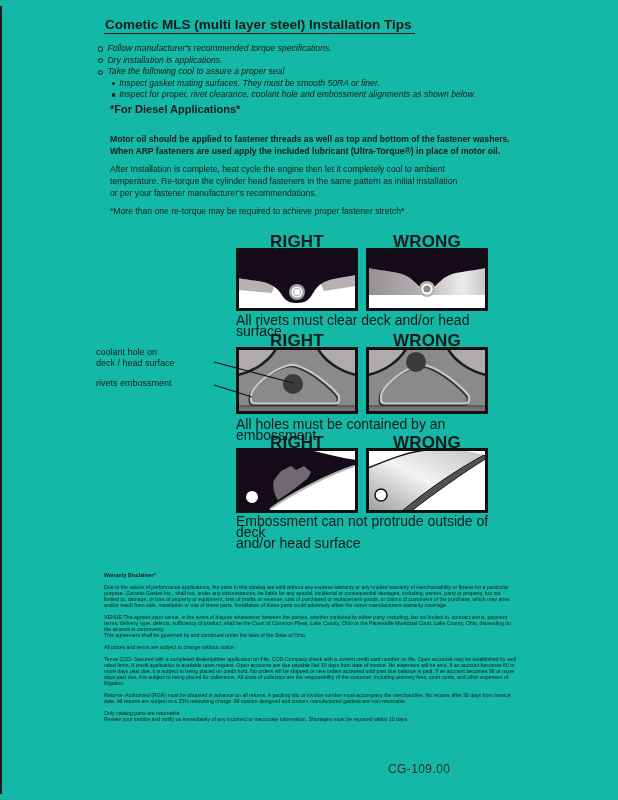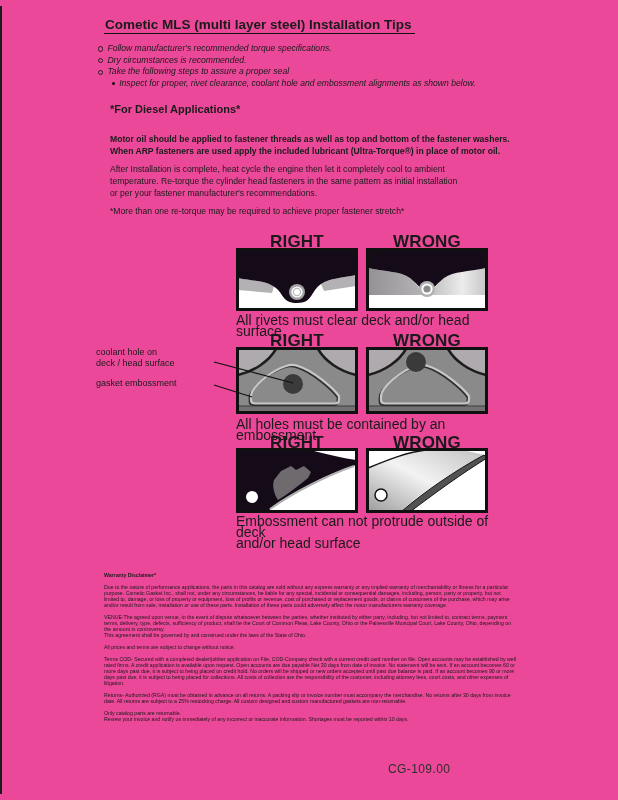--- a/index.html
+++ b/index.html
@@ -1,16 +1,16 @@
 <!DOCTYPE html>
 <html><head>
 <meta charset="utf-8">
 <style>
   html,body{margin:0;padding:0;background:#ffffff;}
-  .page{position:relative;width:618px;height:800px;background:#ec4899;overflow:hidden;
+  .page{position:relative;width:618px;height:800px;background:#14b8a6;overflow:hidden;
         font-family:"Liberation Sans", sans-serif;color:#1a1a1a;}
   .scan-edge{position:absolute;left:0;top:6px;width:2px;height:788px;background:#1c1c1c;}
   .title{position:absolute;left:104px;top:17px;font-size:13.5px;font-weight:bold;
          border-bottom:1.6px solid #111;padding:0 3px 1px 1px;white-space:nowrap;}
   .bullets{position:absolute;left:98px;top:43px;font-size:8.6px;font-style:italic;}
   .bullet{display:flex;line-height:11.6px;}
   .bullet .mk{flex:0 0 auto;width:3.4px;height:3.4px;border:0.9px solid #222;border-radius:50%;
               margin:3.4px 4px 0 0;}
   .bullet.sub{margin-left:14px;}
   .bullet.sub .mk{width:3.2px;height:3.2px;border:none;background:#111;margin-top:4px;}
@@ -39,25 +39,29 @@
 
   <div class="title">Cometic MLS (multi layer steel) Installation Tips</div>
 
   <div class="bullets">
     <div class="bullet">
       <span class="mk"></span>
       <span>Follow manufacturer's recommended torque specifications.</span>
     </div>
     <div class="bullet">
       <span class="mk"></span>
-      <span>Dry circumstances is recommended.</span>
+      <span>Dry installation is applications.</span>
     </div>
     <div class="bullet">
       <span class="mk"></span>
-      <span>Take the following steps to assure a proper seal</span>
+      <span>Take the following cool to assure a proper seal</span>
+    </div>
+    <div class="bullet sub">
+      <span class="mk"></span>
+      <span>Inspect gasket mating surfaces.  They must be smooth 50RA or finer.</span>
     </div>
     <div class="bullet sub">
       <span class="mk"></span>
       <span>Inspect for proper, rivet clearance, coolant hole and embossment alignments as shown below.</span>
     </div>
   </div>
 
   <div class="h-diesel">*For Diesel Applications*</div>
   <div class="para p1">Motor oil should be applied to fastener threads as well as top and bottom of the fastener washers.
 When ARP fasteners are used apply the included lubricant (Ultra-Torque®) in place of motor oil.</div>
@@ -103,21 +107,21 @@
     </svg>
   </div>
 
   <div class="caption" style="top:315px;">All rivets must clear deck and/or head surface.</div>
 
   <div class="dg-label" style="left:236px;top:331px;">RIGHT</div>
   <div class="dg-label" style="left:366px;top:331px;">WRONG</div>
 
   <div class="callout" style="top:347px;">coolant hole on
 deck / head surface</div>
-  <div class="callout" style="top:378px;">gasket embossment</div>
+  <div class="callout" style="top:378px;">rivets embossment</div>
 
   <div class="panel" style="left:236px;top:347px;">
     <svg width="122" height="67" viewBox="0 0 122 67">
       <rect x="0" y="0" width="122" height="67" fill="#8a8a8a"></rect>
       <path d="M2,2 L40,2 C33,14 19,24 2,28 Z" fill="#aeaaae"></path>
       <path d="M120,2 L82,2 C89,14 103,24 120,28 Z" fill="#aeaaae"></path>
       <path d="M40,2 C33,14 19,24 2,28" fill="none" stroke="#1d1d1d" stroke-width="2.5"></path>
       <path d="M82,2 C89,14 103,24 120,28" fill="none" stroke="#1d1d1d" stroke-width="2.5"></path>
       <rect x="2" y="59" width="118" height="6.5" fill="#747074"></rect>
       <line x1="2" y1="59" x2="120" y2="59" stroke="#3a3a3a" stroke-width="1"></line>

